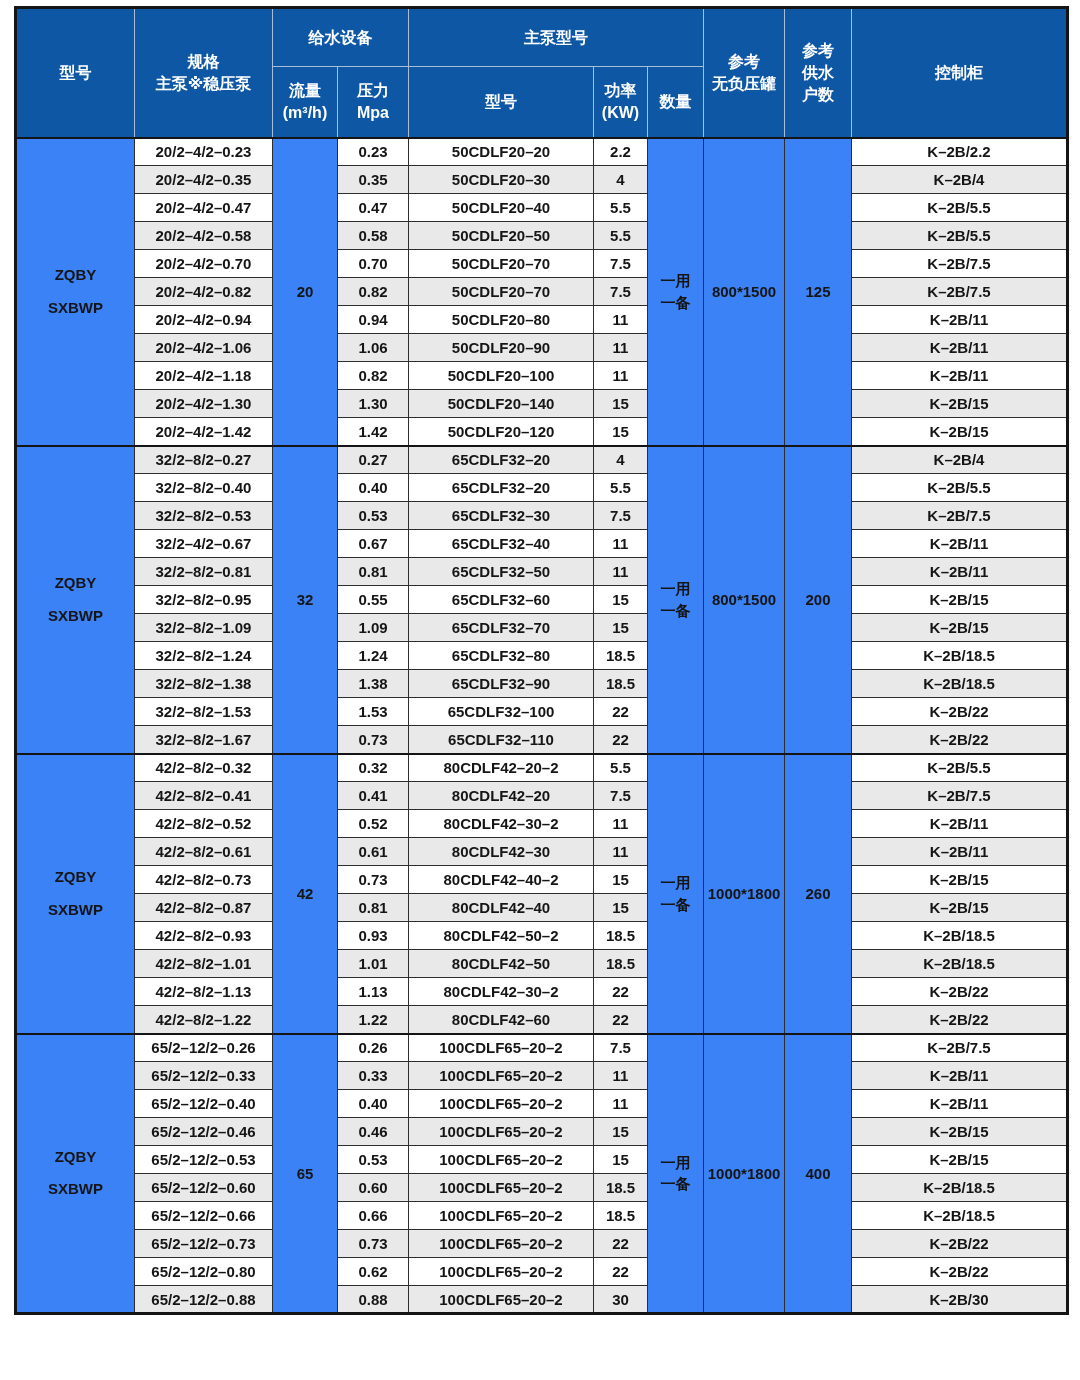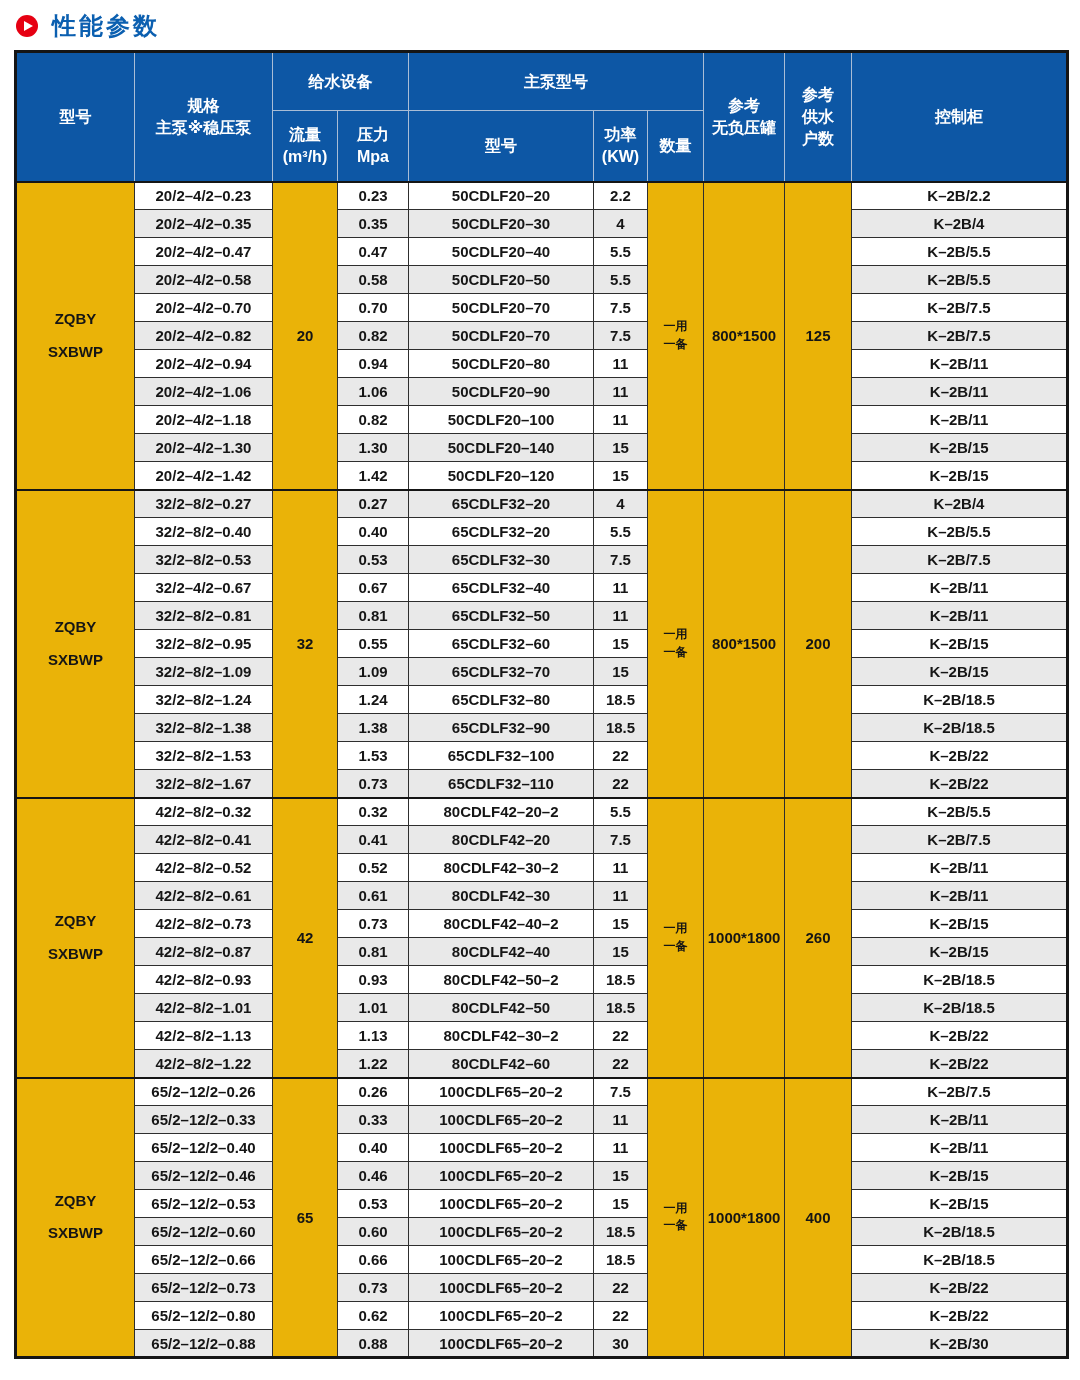--- a/index.html
+++ b/index.html
@@ -40,37 +40,31 @@
   }
   thead tr.h1{height:59px;}
   thead tr.h2{height:71px;}
   tbody td{
     border:1px solid #2e2e2e;text-align:center;vertical-align:middle;
     font-size:15px;font-weight:700;padding:0;background:#ffffff;
     white-space:nowrap;
   }
   tbody tr{height:28px;}
   tbody td.alt{background:#e9e9e9;}
-  tbody td.merged{background:#eab308;}
+  tbody td.merged{background:#3b82f6;}
   tbody td.model-cell{white-space:pre-line;line-height:2.15;font-size:15px;}
-  tbody td.quantity-cell{white-space:pre-line;line-height:1.45;font-size:12px;}
+  tbody td.quantity-cell{white-space:pre-line;line-height:1.45;font-size:15px;}
   tbody tr:first-child td{border-top:2px solid #151515;}
   tbody tr.group-start td{border-top:2px solid #151515;}
 </style>
 </head>
 <body>
 
 <div class="page">
 
-  <div class="title-row">
-    <span class="play-icon">
-        <span class="tri"></span>
-      </span>
-    <span class="page-title">性能参数</span>
-  </div>
 
   <table class="spec">
     <colgroup>
       <col style="width:119px">
         <col style="width:138px">
         <col style="width:65px">
         <col style="width:71px">
       <col style="width:185px">
         <col style="width:54px">
         <col style="width:56px">

